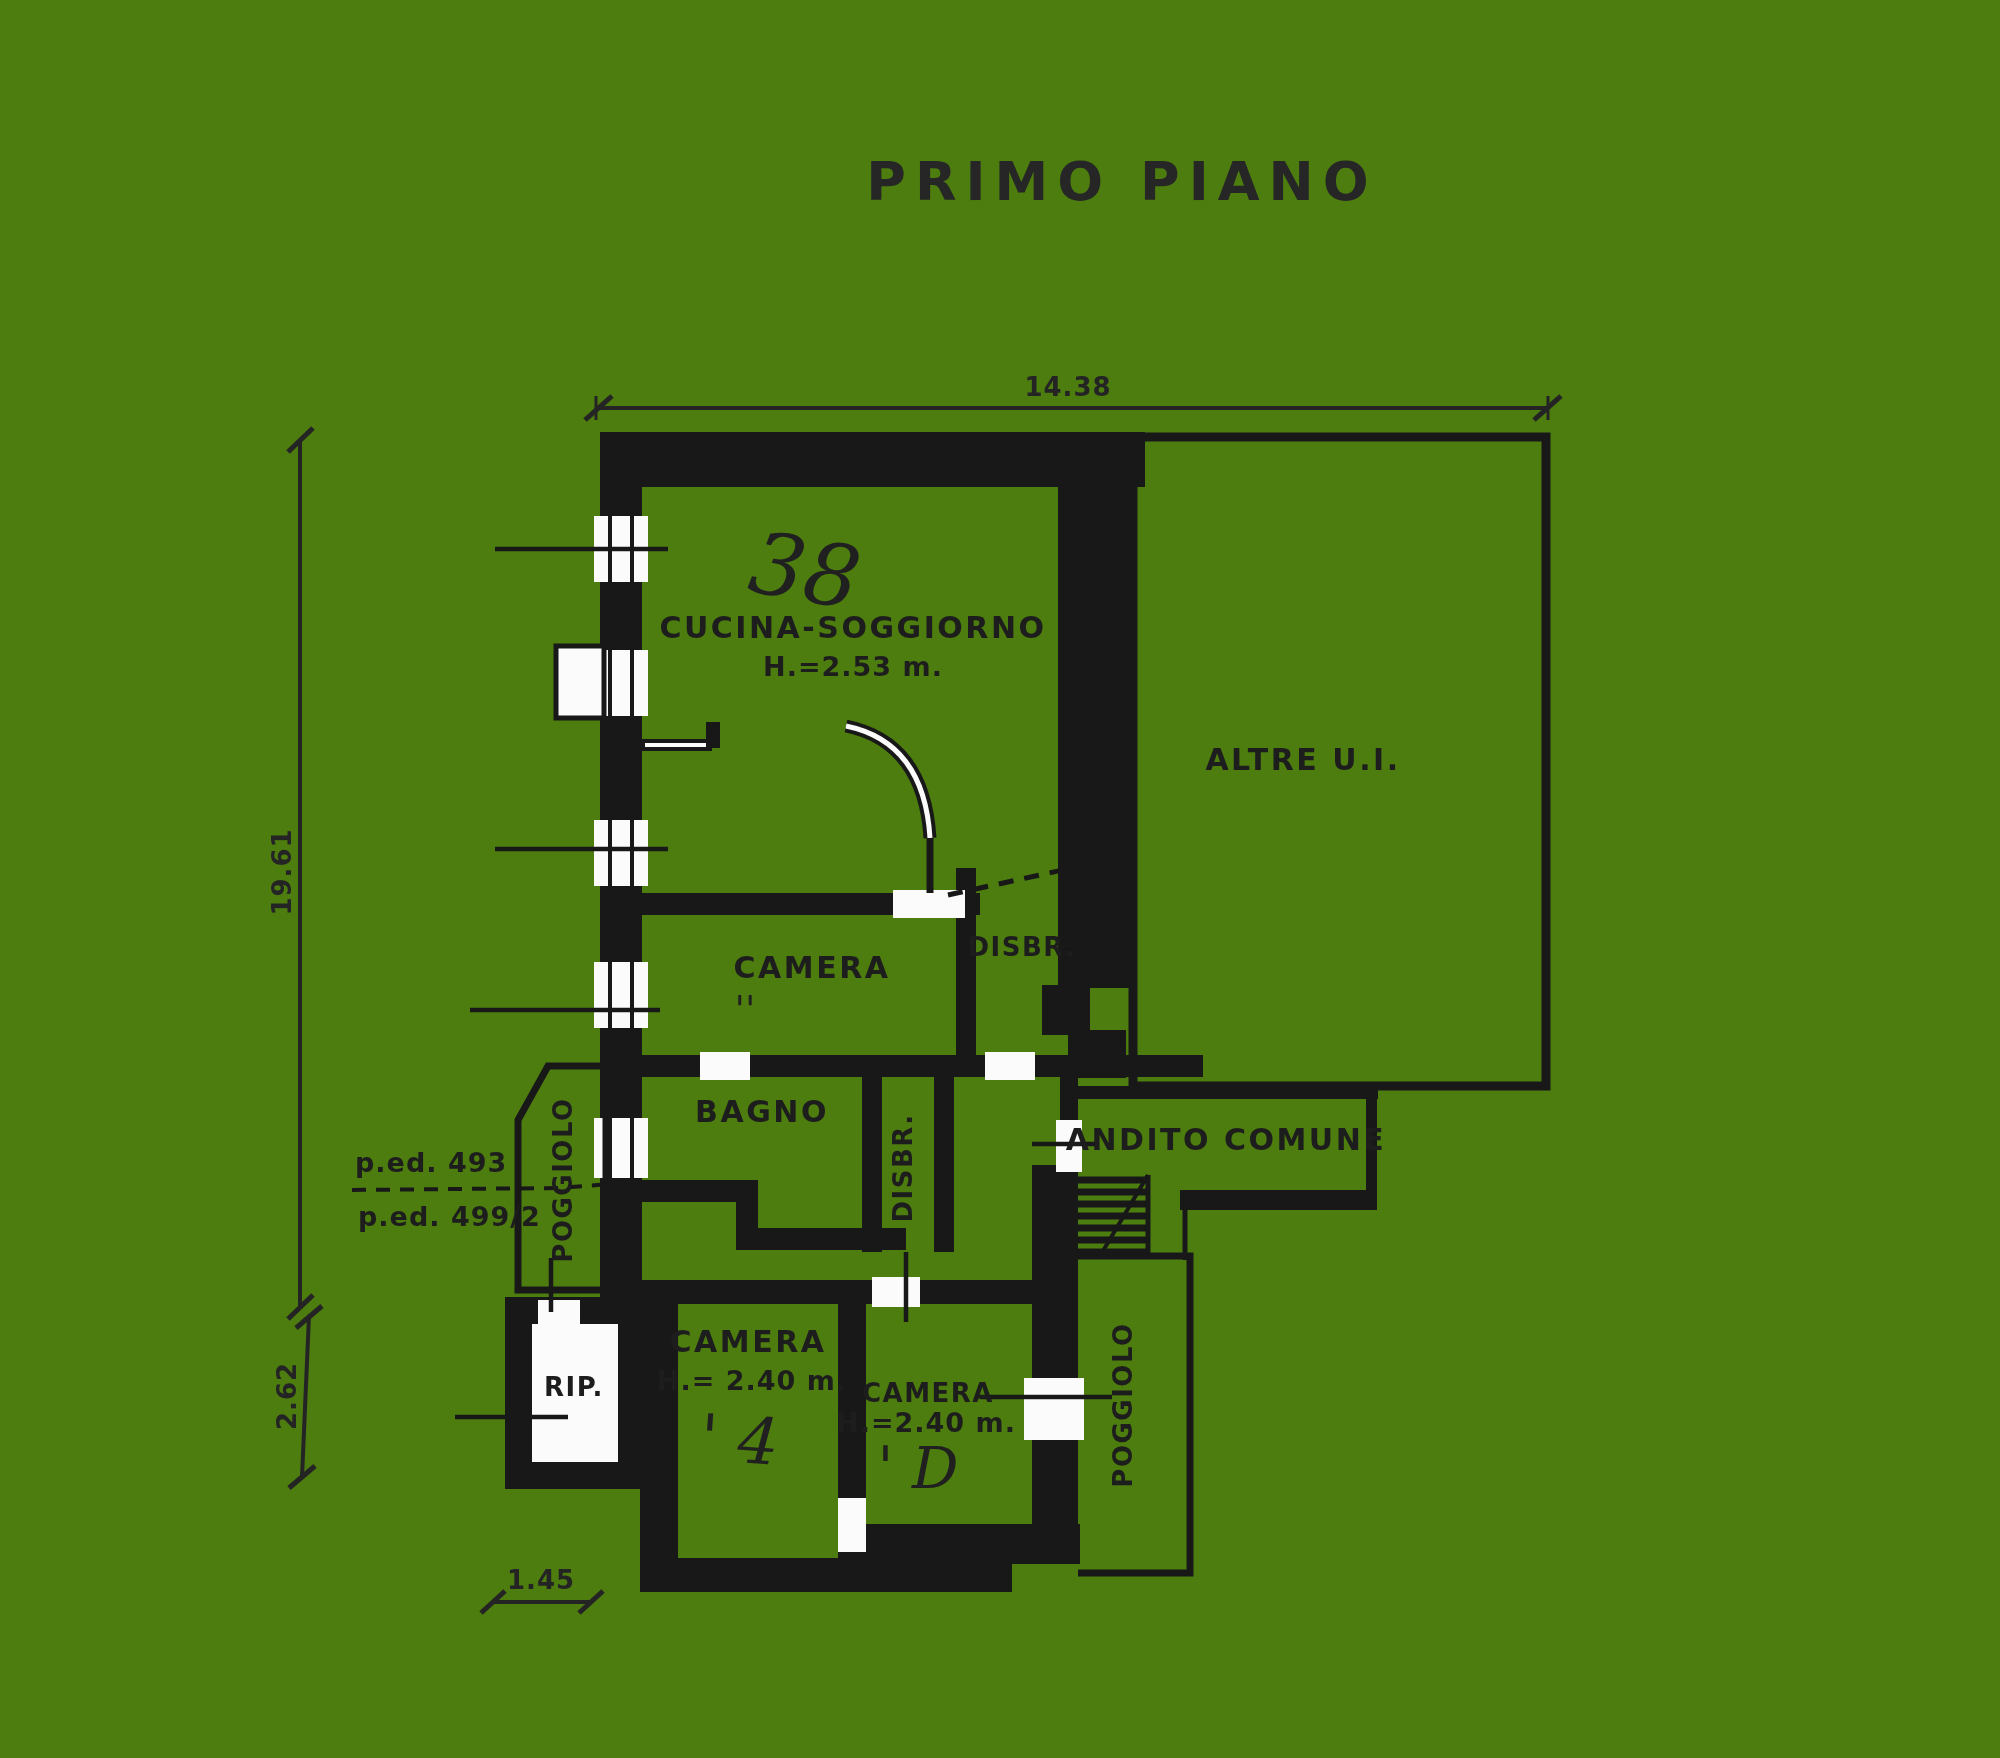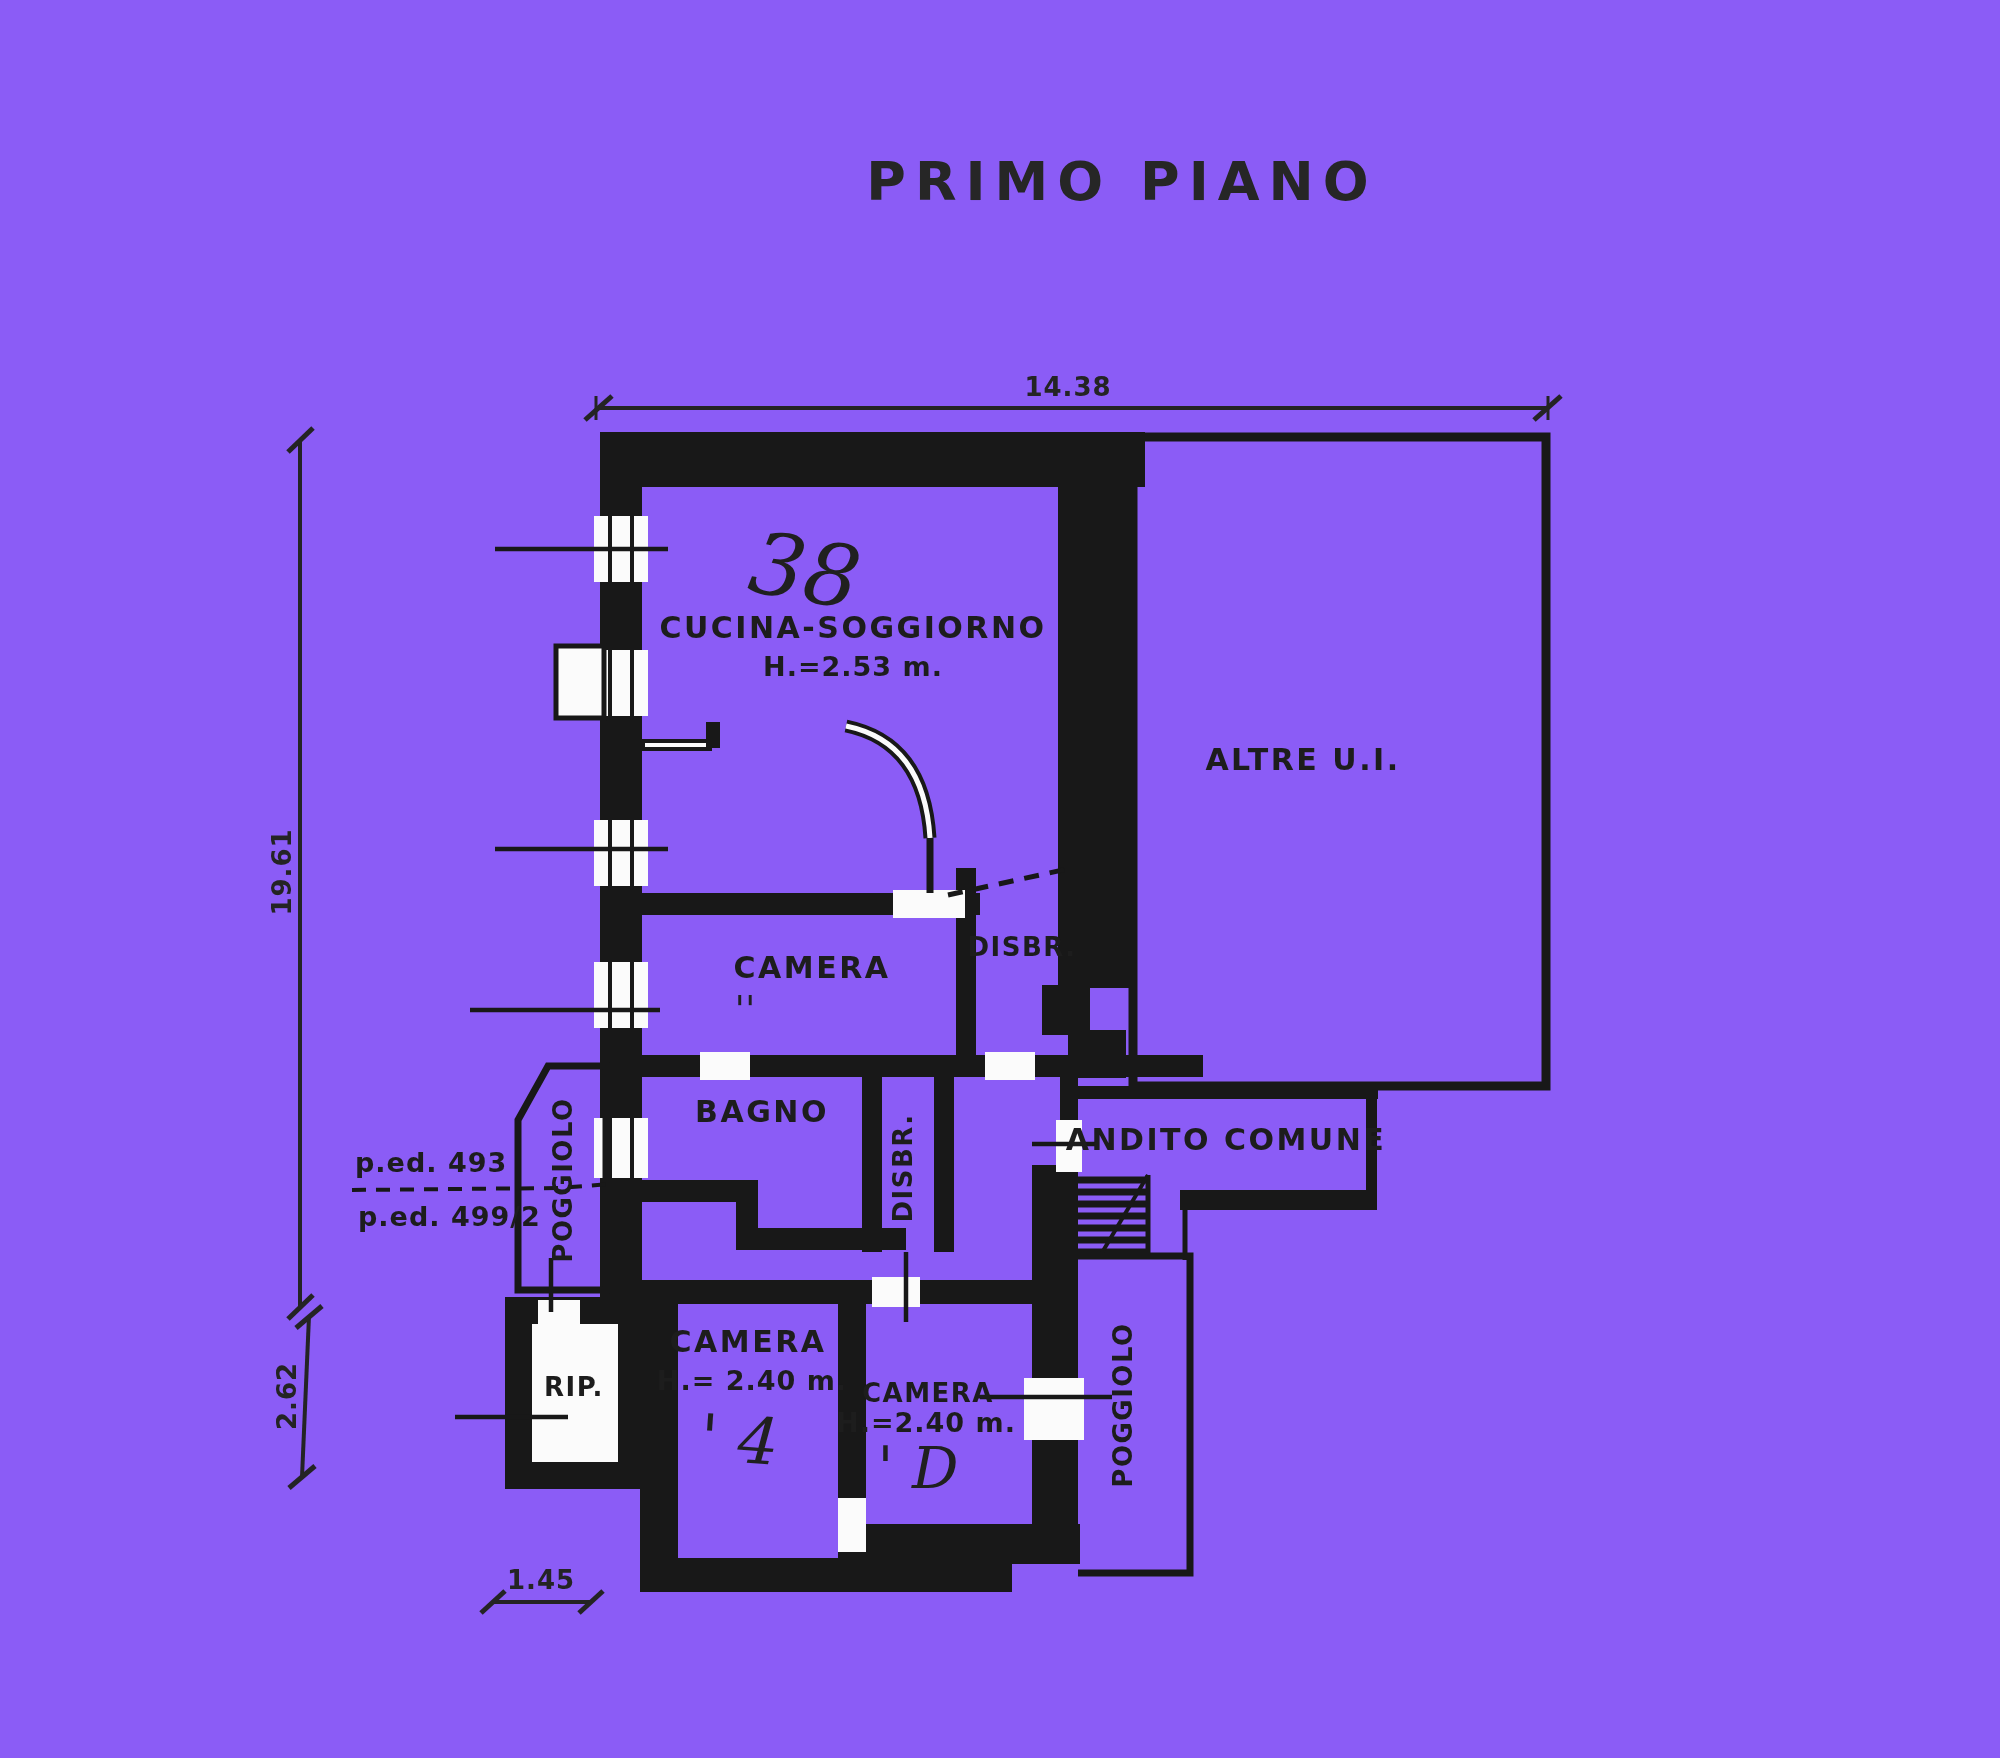--- a/index.html
+++ b/index.html
@@ -1,16 +1,16 @@
 <!DOCTYPE html>
 <html><head>
 <meta charset="utf-8">
 <style>
   html,body{margin:0;padding:0;background:#ffffff;}
-  #page{width:2000px;height:1758px;background:#8b5cf6;position:relative;overflow:hidden;}
+  #page{width:2000px;height:1758px;background:#4d7c0f;position:relative;overflow:hidden;}
   svg{display:block;}
   .scan{filter:blur(0.45px) contrast(0.98);}
   text{font-family:"DejaVu Sans","Liberation Sans",sans-serif;fill:#1b1b1b;}
   .lbl{font-size:30px;letter-spacing:2.5px;font-weight:bold;}
   .lbl-sm{font-size:26px;letter-spacing:1.5px;font-weight:bold;}
   .hgt{font-size:27px;letter-spacing:1px;font-weight:bold;}
   .dim{font-size:26px;letter-spacing:1px;font-weight:bold;fill:#222;}
   .parcel{font-size:27px;letter-spacing:1px;font-weight:bold;}
   .title{font-size:54px;letter-spacing:9px;font-weight:bold;fill:#242424;}
   .hand{font-family:"DejaVu Serif","Liberation Serif",serif;font-style:italic;fill:#1e1e1e;}

